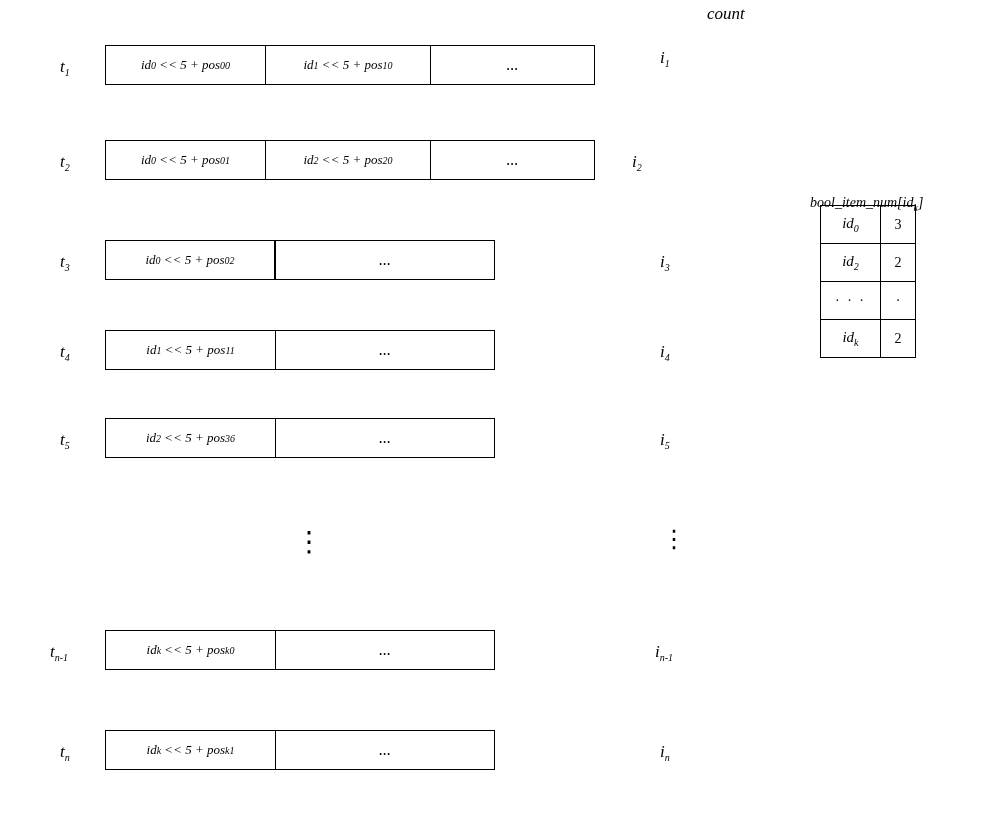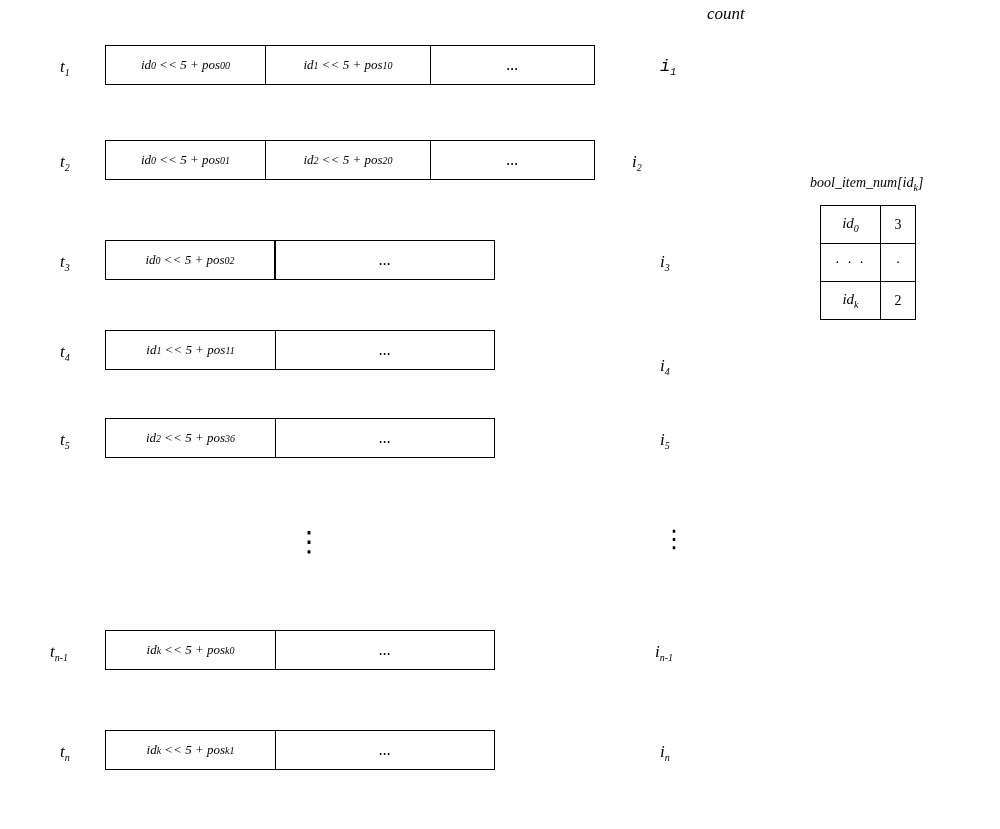--- a/index.html
+++ b/index.html
@@ -54,20 +54,21 @@
     }
     .tx-cell-wide {
       flex: 1;
     }
 
     
     .bool-table-label {
       position: absolute;
       font-style: italic;
       font-size: 15px;
+      margin-top: 20px;
     }
 
     .bool-table {
       position: absolute;
       border-collapse: collapse;
       border: 1.5px solid #000;
     }
     .bool-table td {
       border: 1.5px solid #000;
       font-style: italic;
@@ -121,21 +122,21 @@
     <div class="tx-cell" style="width: 160px;">
       <em>id</em><sub>0</sub>&nbsp;&lt;&lt;&nbsp;5 +&nbsp;<em>pos</em><sub>00</sub>
     </div>
     <div class="tx-cell" style="width: 165px;">
       <em>id</em><sub>1</sub>&nbsp;&lt;&lt;&nbsp;5 +&nbsp;<em>pos</em><sub>10</sub>
     </div>
     <div class="tx-cell tx-cell-wide hdots">
       ...
     </div>
   </div>
-  <div class="count-label" style="top: 57px; left: 660px; font-family: Liberation Mono, monospace;">
+  <div class="count-label" style="top: 48px; left: 660px;">
     <em>i</em><sub>1</sub>
   </div>
 
   <div class="row-label" style="top: 152px; left: 60px;">
     <em>t</em><sub>2</sub>
   </div>
   <div class="tx-box" style="top: 140px; left: 105px; width: 490px;">
     <div class="tx-cell" style="width: 160px;">
       <em>id</em><sub>0</sub>&nbsp;&lt;&lt;&nbsp;5 +&nbsp;<em>pos</em><sub>01</sub>
     </div>
@@ -169,21 +170,21 @@
     <em>t</em><sub>4</sub>
   </div>
   <div class="tx-box" style="top: 330px; left: 105px; width: 390px;">
     <div class="tx-cell" style="width: 170px;">
       <em>id</em><sub>1</sub>&nbsp;&lt;&lt;&nbsp;5 +&nbsp;<em>pos</em><sub>11</sub>
     </div>
     <div class="tx-cell tx-cell-wide hdots">
       ...
     </div>
   </div>
-  <div class="count-label" style="top: 356px; left: 660px;">
+  <div class="count-label" style="top: 342px; left: 660px;">
     <em>i</em><sub>4</sub>
   </div>
 
   <div class="row-label" style="top: 430px; left: 60px;">
     <em>t</em><sub>5</sub>
   </div>
   <div class="tx-box" style="top: 418px; left: 105px; width: 390px;">
     <div class="tx-cell" style="width: 170px;">
       <em>id</em><sub>2</sub>&nbsp;&lt;&lt;&nbsp;5 +&nbsp;<em>pos</em><sub>36</sub>
     </div>
@@ -232,20 +233,24 @@
     <em>bool_item_num</em>[<em>id<sub>k</sub></em>]
   </div>
 
   <table class="bool-table" style="top: 205px; left: 820px;">
     <tbody>
         <tr>
       <td class="id-col"><em>id</em><sub>0</sub></td>
       <td class="num-col">3</td>
     </tr>
     <tr>
+      <td class="id-col"><em>id</em><sub>2</sub></td>
+      <td class="num-col">2</td>
+    </tr>
+    <tr>
       <td class="id-col" style="text-align:center; font-style:normal; letter-spacing:2px; font-size:14px;">· · ·</td>
       <td class="num-col" style="font-style:normal;">·</td>
     </tr>
     <tr>
       <td class="id-col"><em>id</em><sub><em>k</em></sub></td>
       <td class="num-col">2</td>
     </tr>
   </tbody>
     </table>
 

